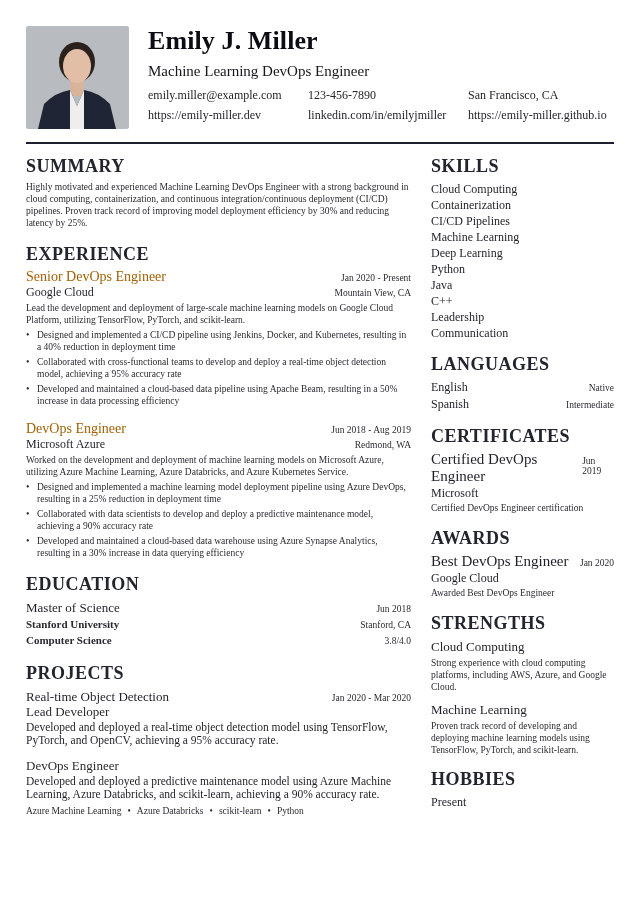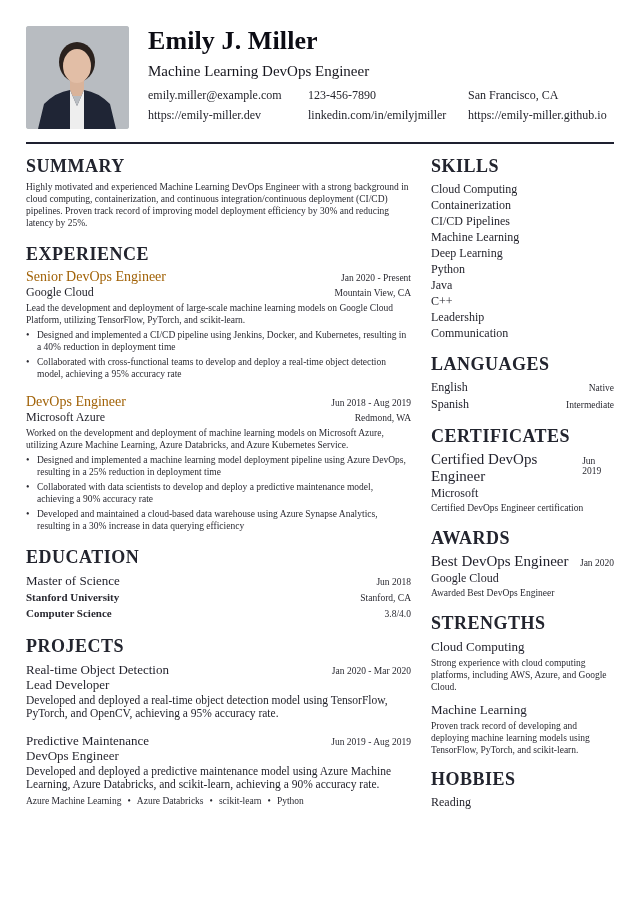--- a/index.html
+++ b/index.html
@@ -105,20 +105,21 @@
         <span class="meta">Jan 2020 - Present</span>
       </div>
       <div class="row">
         <span class="job-org">Google Cloud</span>
         <span class="meta">Mountain View, CA</span>
       </div>
       <p class="para job-desc">Lead the development and deployment of large-scale machine learning models on Google Cloud Platform, utilizing TensorFlow, PyTorch, and scikit-learn.</p>
       <ul class="bullets">
         <li>Designed and implemented a CI/CD pipeline using Jenkins, Docker, and Kubernetes, resulting in a 40% reduction in deployment time</li>
         <li>Collaborated with cross-functional teams to develop and deploy a real-time object detection model, achieving a 95% accuracy rate</li>
+        <li>Developed and maintained a cloud-based data pipeline using Apache Beam, resulting in a 50% increase in data processing efficiency</li>
       </ul>
     </div>
 
     <div class="job">
       <div class="row">
         <span class="job-title">DevOps Engineer</span>
         <span class="meta">Jun 2018 - Aug 2019</span>
       </div>
       <div class="row">
         <span class="job-org">Microsoft Azure</span>
@@ -155,24 +156,20 @@
     <div class="proj">
       <div class="row">
         <span class="proj-title">Real-time Object Detection</span>
         <span class="meta">Jan 2020 - Mar 2020</span>
       </div>
       <div class="proj-role">Lead Developer</div>
       <p class="proj-desc">Developed and deployed a real-time object detection model using TensorFlow, PyTorch, and OpenCV, achieving a 95% accuracy rate.</p>
     </div>
 
     <div class="proj">
-      <div class="row">
-        <span class="proj-title">Predictive Maintenance</span>
-        <span class="meta">Jun 2019 - Aug 2019</span>
-      </div>
       <div class="proj-role">DevOps Engineer</div>
       <p class="proj-desc">Developed and deployed a predictive maintenance model using Azure Machine Learning, Azure Databricks, and scikit-learn, achieving a 90% accuracy rate.</p>
       <div class="tags">
         <span>Azure Machine Learning</span><span class="dot">•</span><span>Azure Databricks</span><span class="dot">•</span><span>scikit-learn</span><span class="dot">•</span><span>Python</span>
       </div>
     </div>
   </section>
 </div>
 
 <div class="right">
@@ -230,15 +227,15 @@
       <div class="str-desc">Strong experience with cloud computing platforms, including AWS, Azure, and Google Cloud.</div>
     </div>
     <div class="str">
       <div class="str-title">Machine Learning</div>
       <div class="str-desc">Proven track record of developing and deploying machine learning models using TensorFlow, PyTorch, and scikit-learn.</div>
     </div>
   </section>
 
   <section class="block">
     <h2 class="sec">HOBBIES</h2>
-    <div class="skill">Reading</div>
+    <div class="skill">Present</div>
   </section>
 </div>
 
 </body></html>

